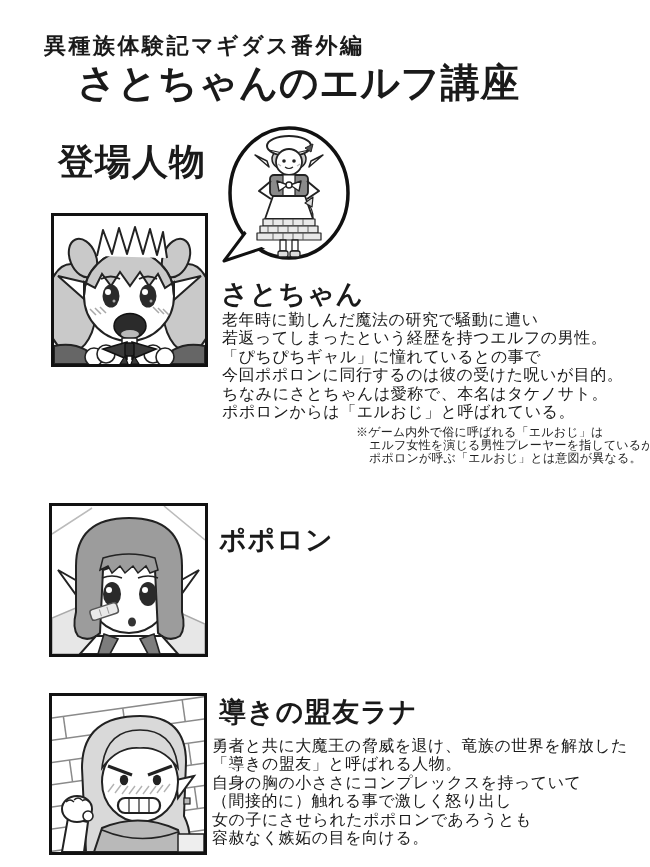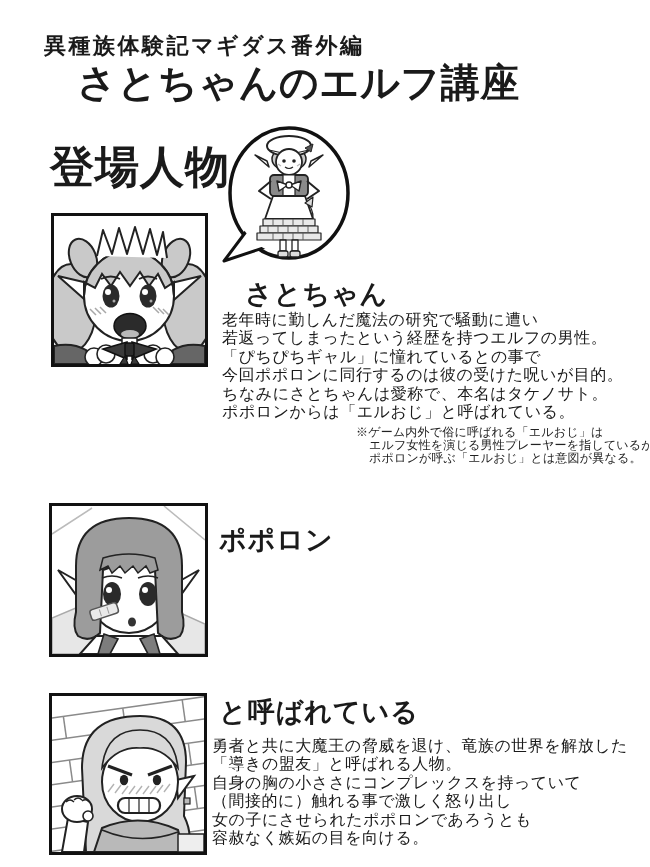--- a/index.html
+++ b/index.html
@@ -17,39 +17,39 @@
     font-size:22px;font-weight:700;letter-spacing:2.5px;
     white-space:nowrap;
   }
   .main-title{
     left:41px;top:56px;
     font-size:39px;font-weight:700;letter-spacing:0.5px;
     white-space:nowrap;
     margin-left:36px;
   }
   .section-heading{
-    left:50px;top:138px;
-    font-size:44px;font-weight:700;letter-spacing:1px;
+    left:58px;top:138px;
+    font-size:36px;font-weight:700;letter-spacing:1px;
     white-space:nowrap;
   }
   .portrait{
     border:3px solid #111;
     background:#fff;
     box-sizing:border-box;
   }
   .portrait svg{display:block;}
   #portrait-sato{left:51px;top:213px;width:157px;height:154px;}
   #portrait-poporon{left:49px;top:503px;width:159px;height:154px;}
   #portrait-lana{left:49px;top:693px;width:158px;height:162px;}
   #bubble{left:222px;top:123px;width:132px;height:148px;}
   .char-name{
     font-size:27px;font-weight:700;letter-spacing:1px;
     white-space:nowrap;
   }
-  #name-sato{left:221px;top:276px;margin-left:24px;}
+  #name-sato{left:221px;top:276px;}
   #name-poporon{left:219px;top:494px;margin-top:28px;}
   #name-lana{left:219px;top:694px;}
   .char-desc{
     font-size:16px;line-height:18.4px;letter-spacing:0.5px;
     white-space:pre-line;
   }
   #desc-sato{left:222px;top:311px;}
   #desc-poporon{left:222px;top:536px;}
   #desc-lana{left:212px;top:737px;}
   .note{
@@ -310,21 +310,21 @@
       <ellipse cx="25" cy="113" rx="15" ry="13" fill="#fff" stroke="#222" stroke-width="2"></ellipse>
       <path d="M14,106 Q18,102 22,106 M22,104 Q26,100 30,104 M30,105 Q34,102 37,106" fill="none" stroke="#222" stroke-width="1.4"></path>
       <circle cx="36" cy="120" r="5" fill="#fff" stroke="#222" stroke-width="1.6"></circle>
 
       <path d="M42,156 L50,132 Q88,116 126,134 L132,156 Z" fill="#b9b9b9" stroke="#222" stroke-width="2"></path>
       <path d="M50,134 Q88,150 126,136" fill="none" stroke="#222" stroke-width="1.6"></path>
       <rect x="126" y="138" width="26" height="18" fill="#eee" stroke="#222" stroke-width="1.5"></rect>
     </svg>
   </div>
 
-  <div class="abs char-name" id="name-lana">と呼ばれている</div>
+  <div class="abs char-name" id="name-lana">導きの盟友ラナ</div>
   <div class="abs char-desc" id="desc-lana">勇者と共に大魔王の脅威を退け、竜族の世界を解放した
 「導きの盟友」と呼ばれる人物。
 自身の胸の小ささにコンプレックスを持っていて
 （間接的に）触れる事で激しく怒り出し
 女の子にさせられたポポロンであろうとも
 容赦なく嫉妬の目を向ける。</div>
 
 </div>
 
 </body></html>

